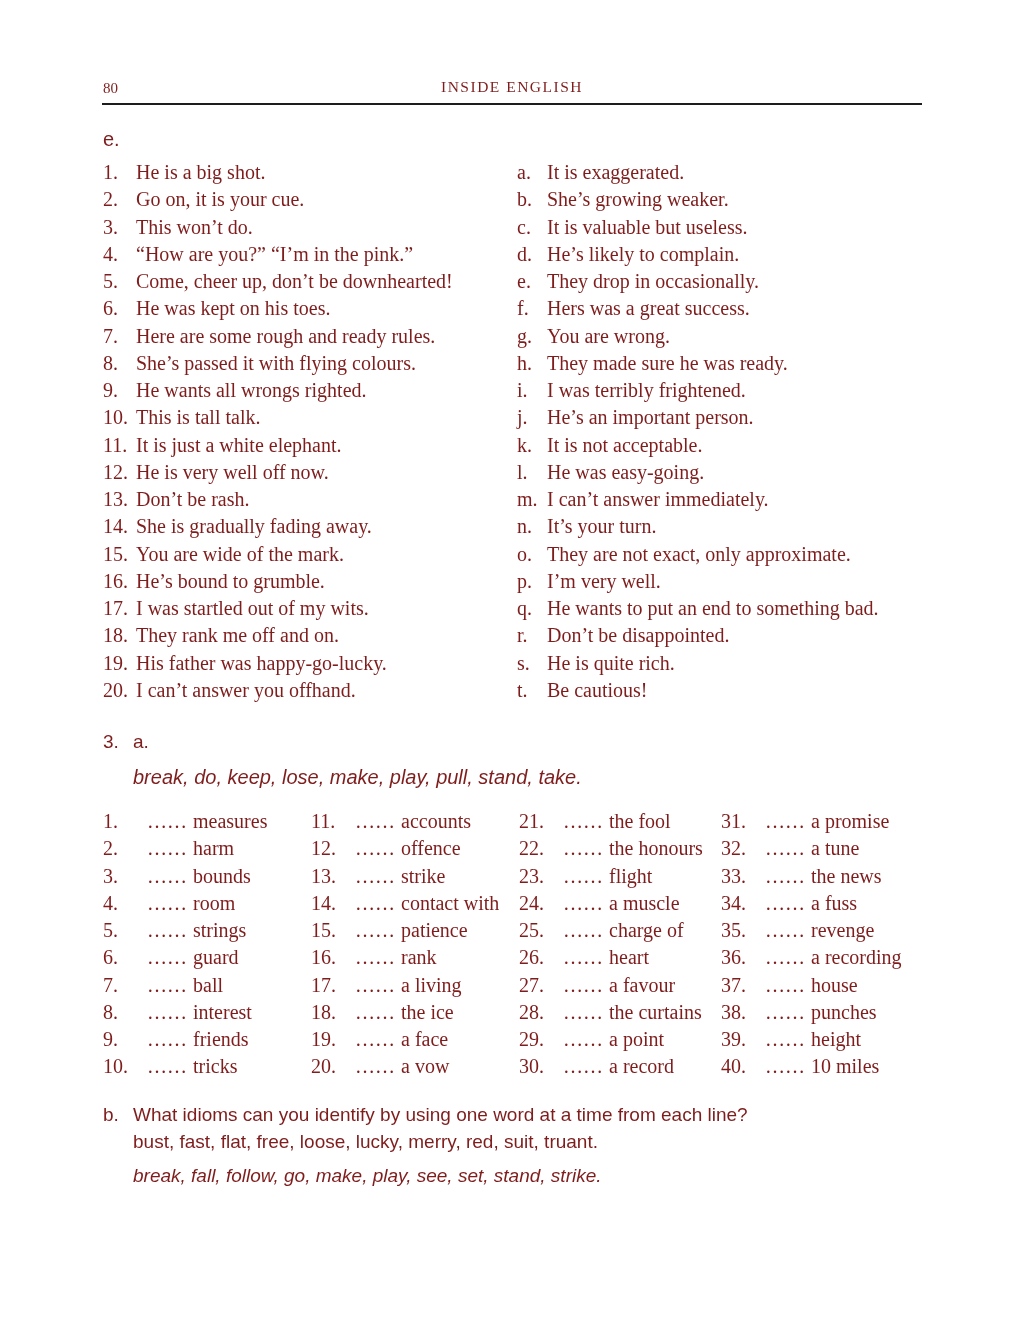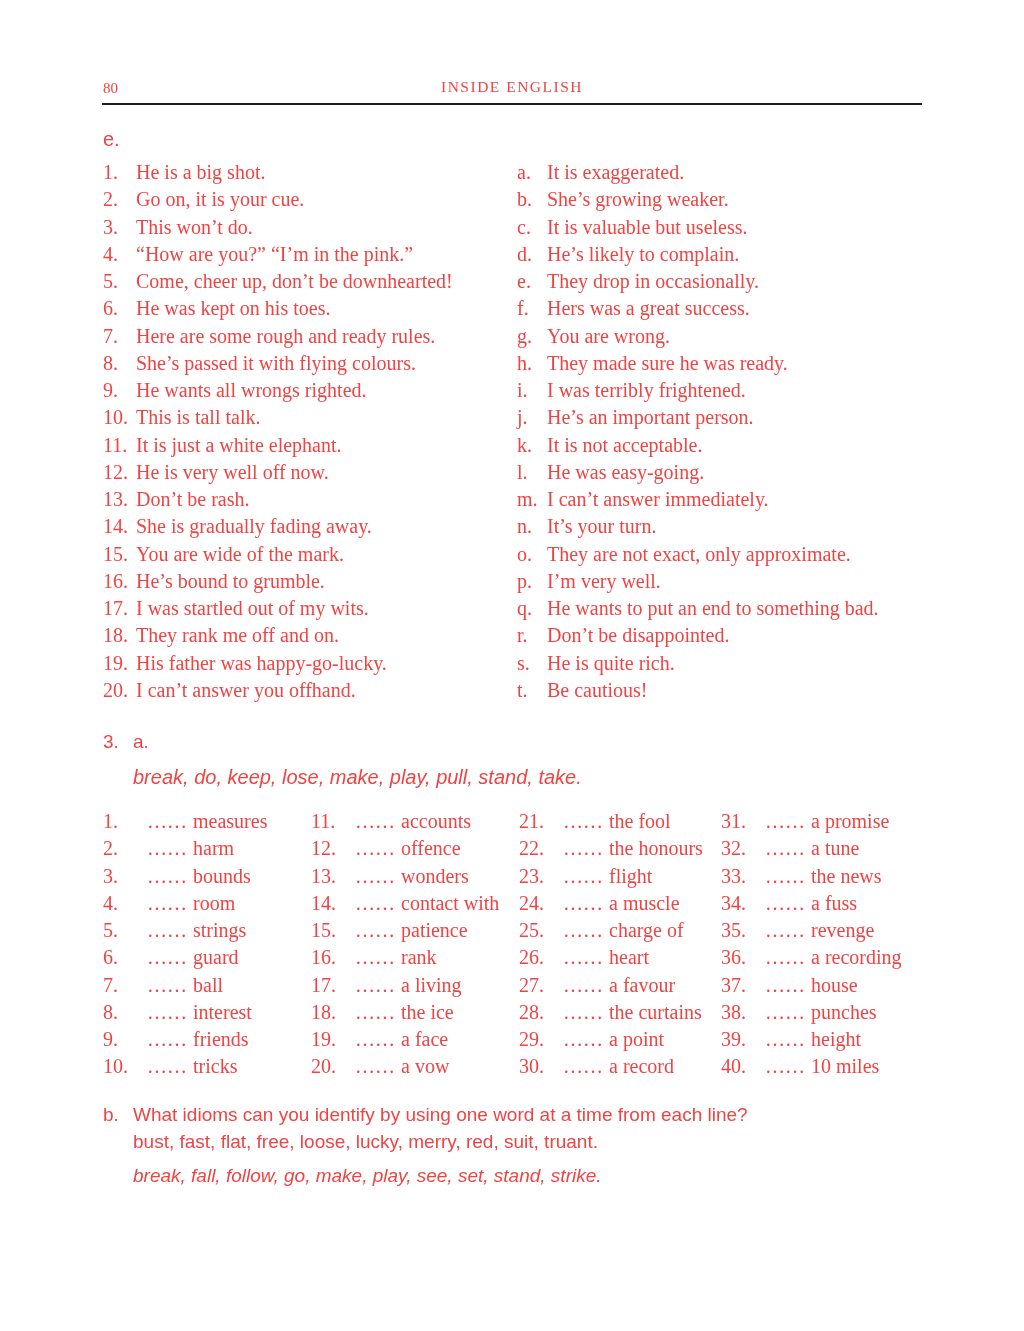--- a/index.html
+++ b/index.html
@@ -1,20 +1,20 @@
 <!DOCTYPE html>
 <html><head>
 <meta charset="utf-8">
 <style>
   html,body{margin:0;padding:0;background:#e8e8e8;}
   .page{
     position:relative;
     width:1024px;height:1331px;
     background:#ffffff;
-    color:#ef4444;
+    color:#7f1d1d;
     font-family:"Liberation Serif", serif;
     overflow:hidden;
     margin:0 auto;
   }
   
   .page-header{
     position:absolute;
     top:78px;left:102px;width:820px;
     border-bottom:2px solid #1d1d1d;
     padding-bottom:7px;
@@ -336,21 +336,21 @@
             <span class="g-text">accounts</span>
           </div>
           <div class="g-row">
             <span class="g-num">12.</span>
             <span class="g-dots">……</span>
             <span class="g-text">offence</span>
           </div>
           <div class="g-row">
             <span class="g-num">13.</span>
             <span class="g-dots">……</span>
-            <span class="g-text">wonders</span>
+            <span class="g-text">strike</span>
           </div>
           <div class="g-row">
             <span class="g-num">14.</span>
             <span class="g-dots">……</span>
             <span class="g-text">contact with</span>
           </div>
           <div class="g-row">
             <span class="g-num">15.</span>
             <span class="g-dots">……</span>
             <span class="g-text">patience</span>

